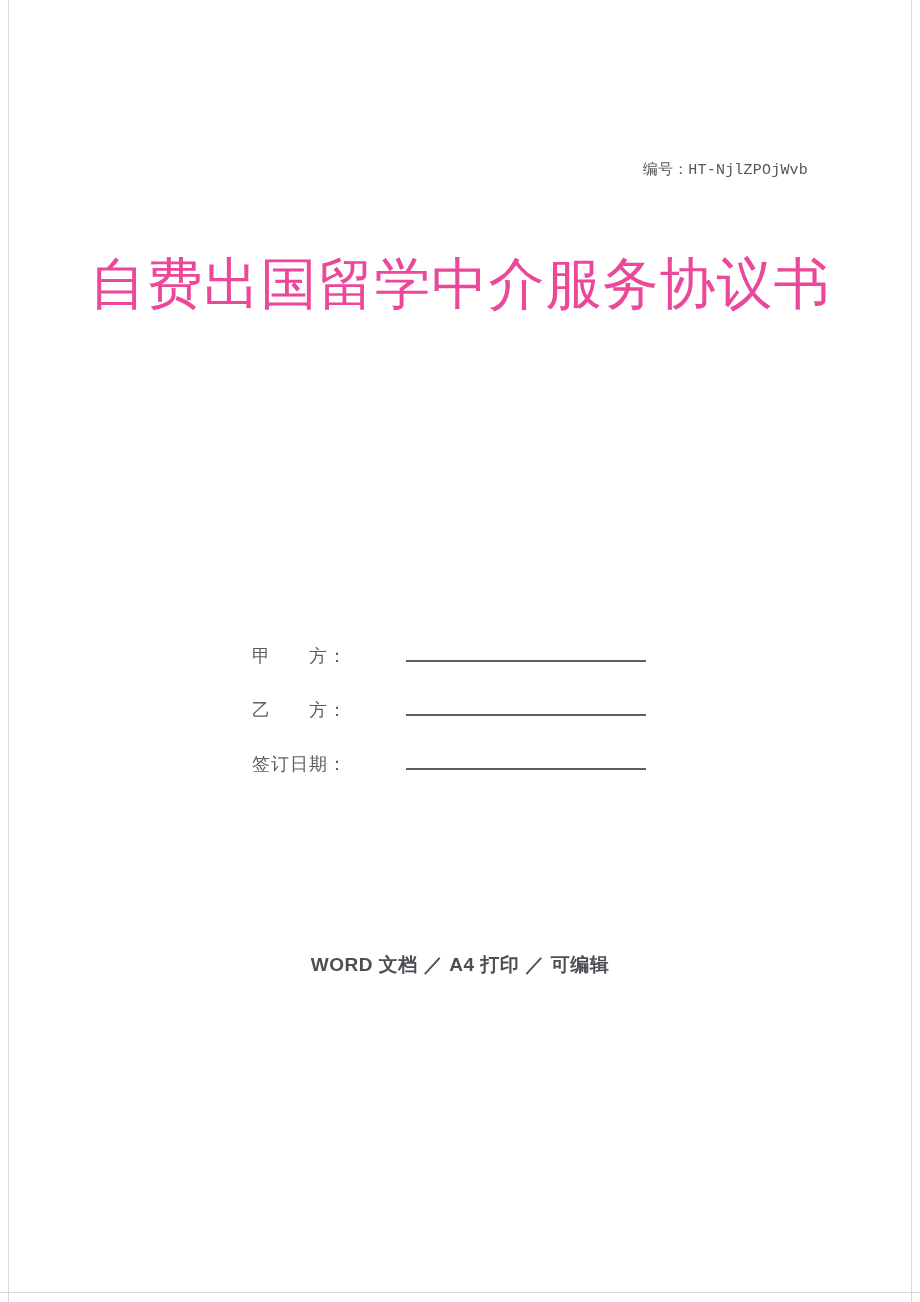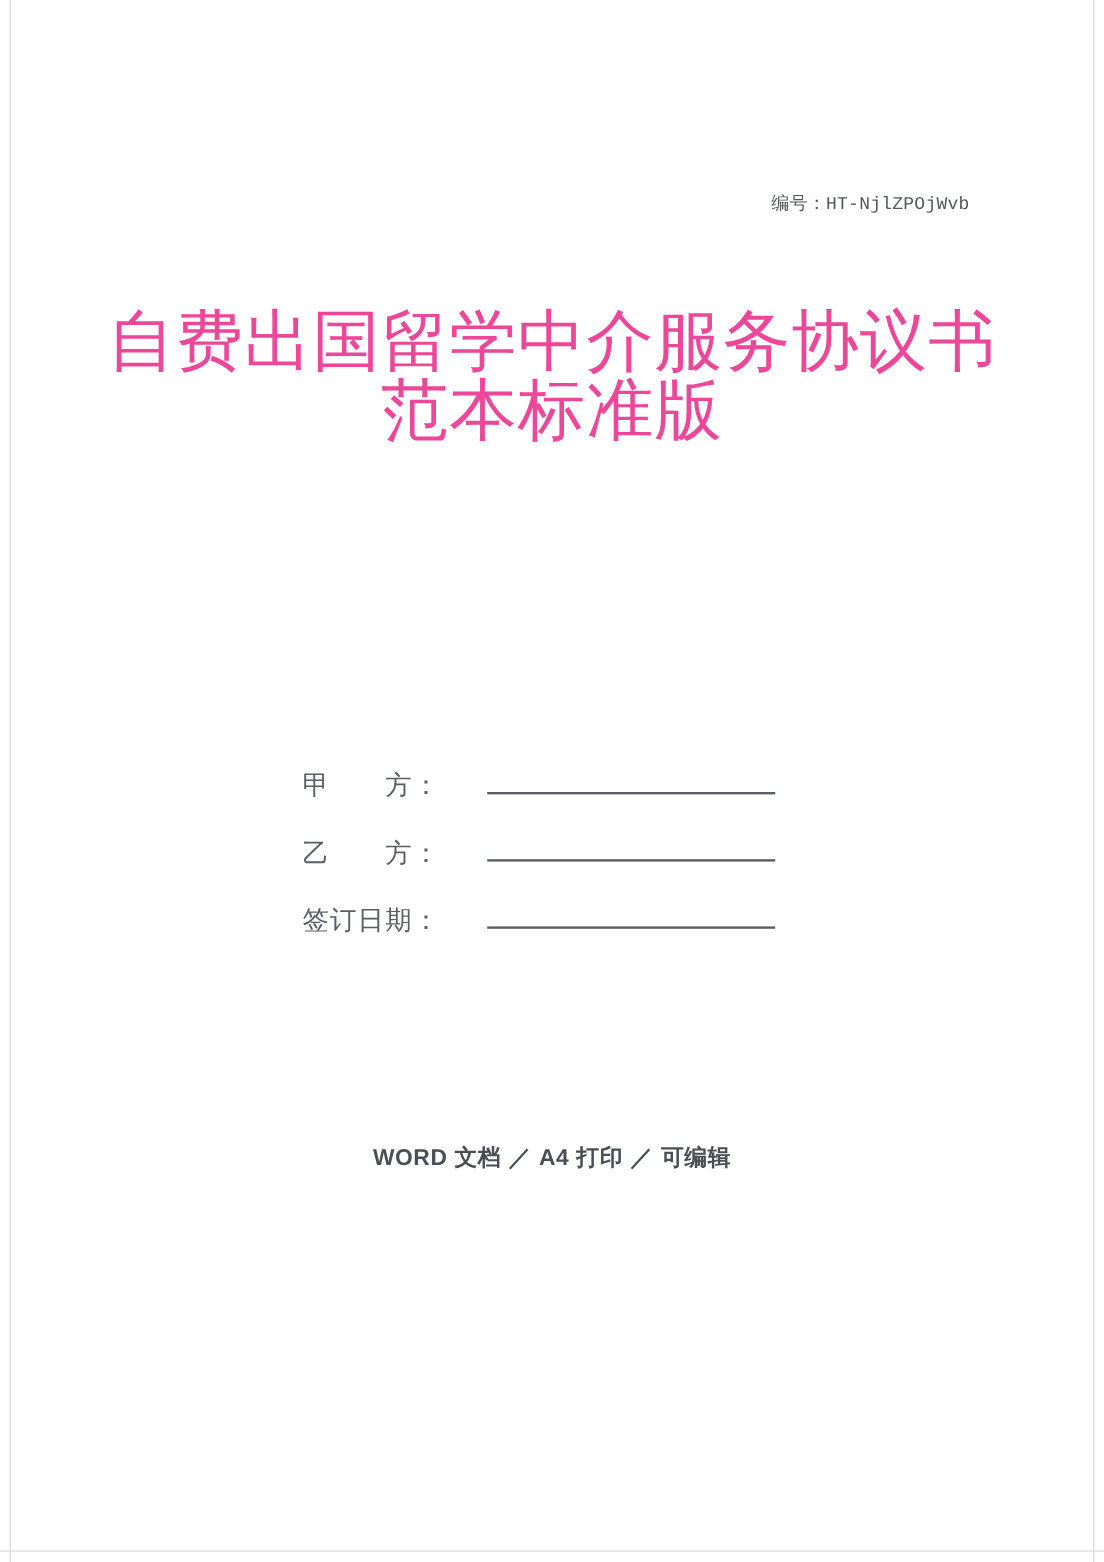--- a/index.html
+++ b/index.html
@@ -97,21 +97,21 @@
     top: 640px;
     width: 430px;
   }
   .field-row {
     display: flex;
     align-items: baseline;
     margin-bottom: 26px;
     white-space: nowrap;
   }
   .field-label {
-    font-size: 22px;
+    font-size: 18px;
     color: #5b5f63;
     letter-spacing: 1px;
     width: 160px;
     display: inline-block;
   }
   .field-line {
     display: inline-block;
     width: 240px;
     border-bottom: 2px solid #5b5f63;
     height: 20px;
@@ -140,21 +140,20 @@
 <div class="page">
 
   <div class="edge-line-left"></div>
   <div class="edge-line-right"></div>
   <div class="edge-line-bottom"></div>
 
   <div class="doc-code">编号：HT-NjlZPOjWvb</div>
 
   <div class="title-block">
     <div class="title-line">自费出国留学中介服务协议书</div>
-    <div class="title-line">范本标准版</div>
   </div>
 
 
   <div class="fields">
 
     <div class="field-row">
       <span class="field-label">甲　　方：</span>
       <span class="field-line"></span>
     </div>
 

